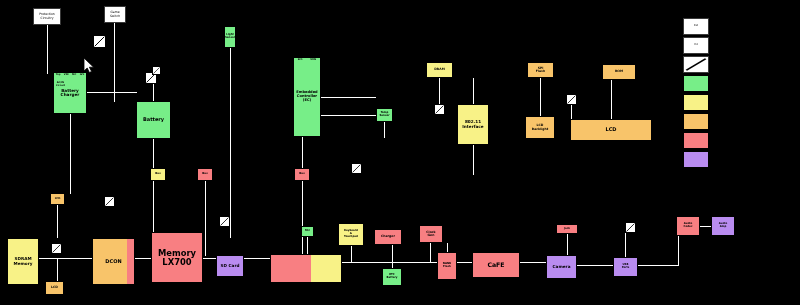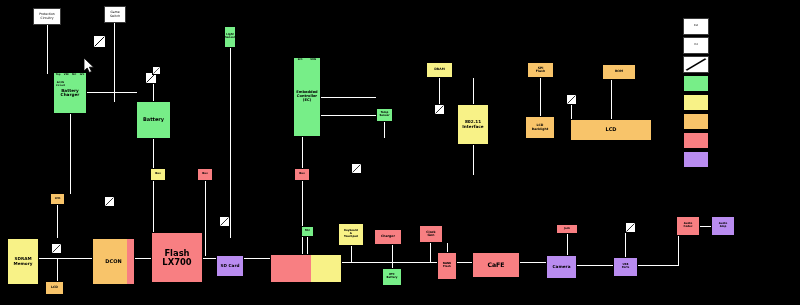--- a/index.html
+++ b/index.html
@@ -189,21 +189,21 @@
         <div style="position: relative; white-space: pre-line; z-index: 2;">LCD</div>
       </div>
       <div class="blk orange micro" style="left: 50px; top: 193px; width: 15px; height: 12px;">
         <div style="position: relative; white-space: pre-line; z-index: 2;">LCD</div>
       </div>
       <div class="blk orange t5" style="left: 92px; top: 238px; width: 43px; height: 47px;">
         <div style="position: absolute; top: 0px; bottom: 0px; right: 0px; width: 6.88px; background: rgb(248, 127, 130);"></div>
         <div style="position: relative; white-space: pre-line; z-index: 2;">DCON</div>
       </div>
       <div class="blk pink t8" style="left: 151px; top: 232px; width: 52px; height: 51px;">
-        <div style="position: relative; white-space: pre-line; z-index: 2;">Flash
+        <div style="position: relative; white-space: pre-line; z-index: 2;">Memory
 LX700</div>
       </div>
       <div class="blk purple t4" style="left: 216px; top: 255px; width: 28px; height: 22px;">
         <div style="position: relative; white-space: pre-line; z-index: 2;">SD Card</div>
       </div>
       <div class="blk pink t8 split" style="left: 270px; top: 254px; width: 72px; height: 29px;">
         <div class="half-l t8" style="width: 41.76px; background: rgb(248, 127, 130);"></div>
         <div class="half-r" style="width: 30.24px; background: rgb(248, 242, 135);"></div>
       </div>
       <div class="blk yellow micro" style="left: 338px; top: 223px; width: 26px; height: 23px;">

